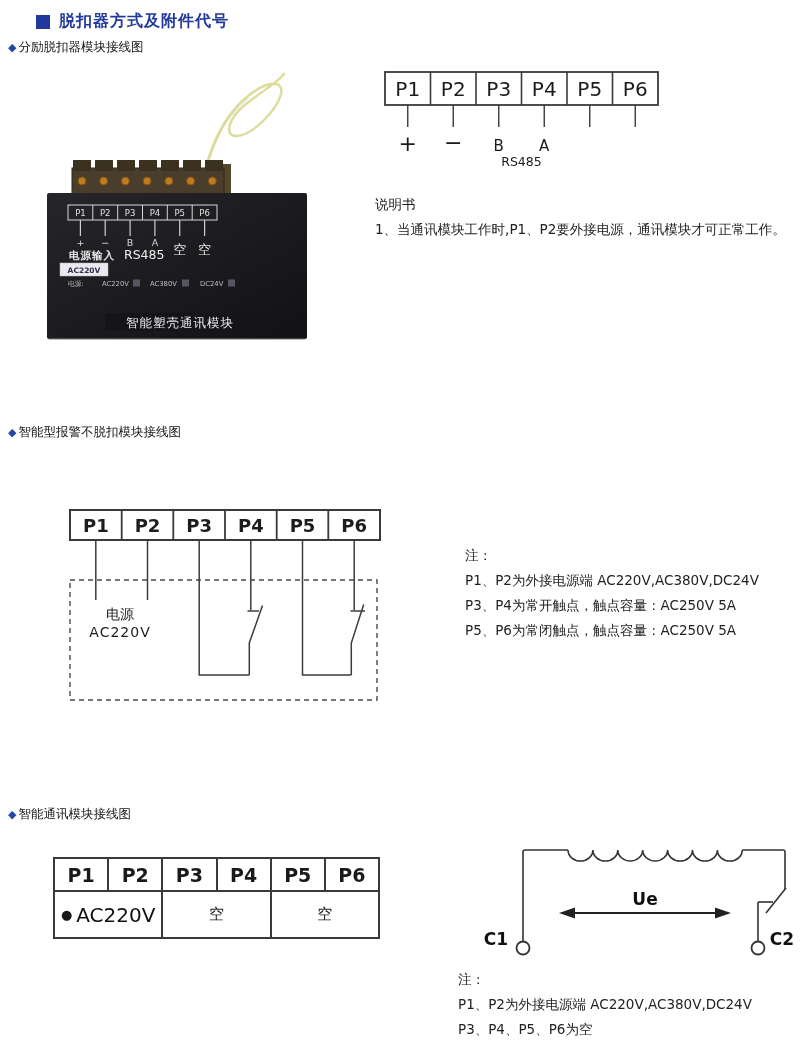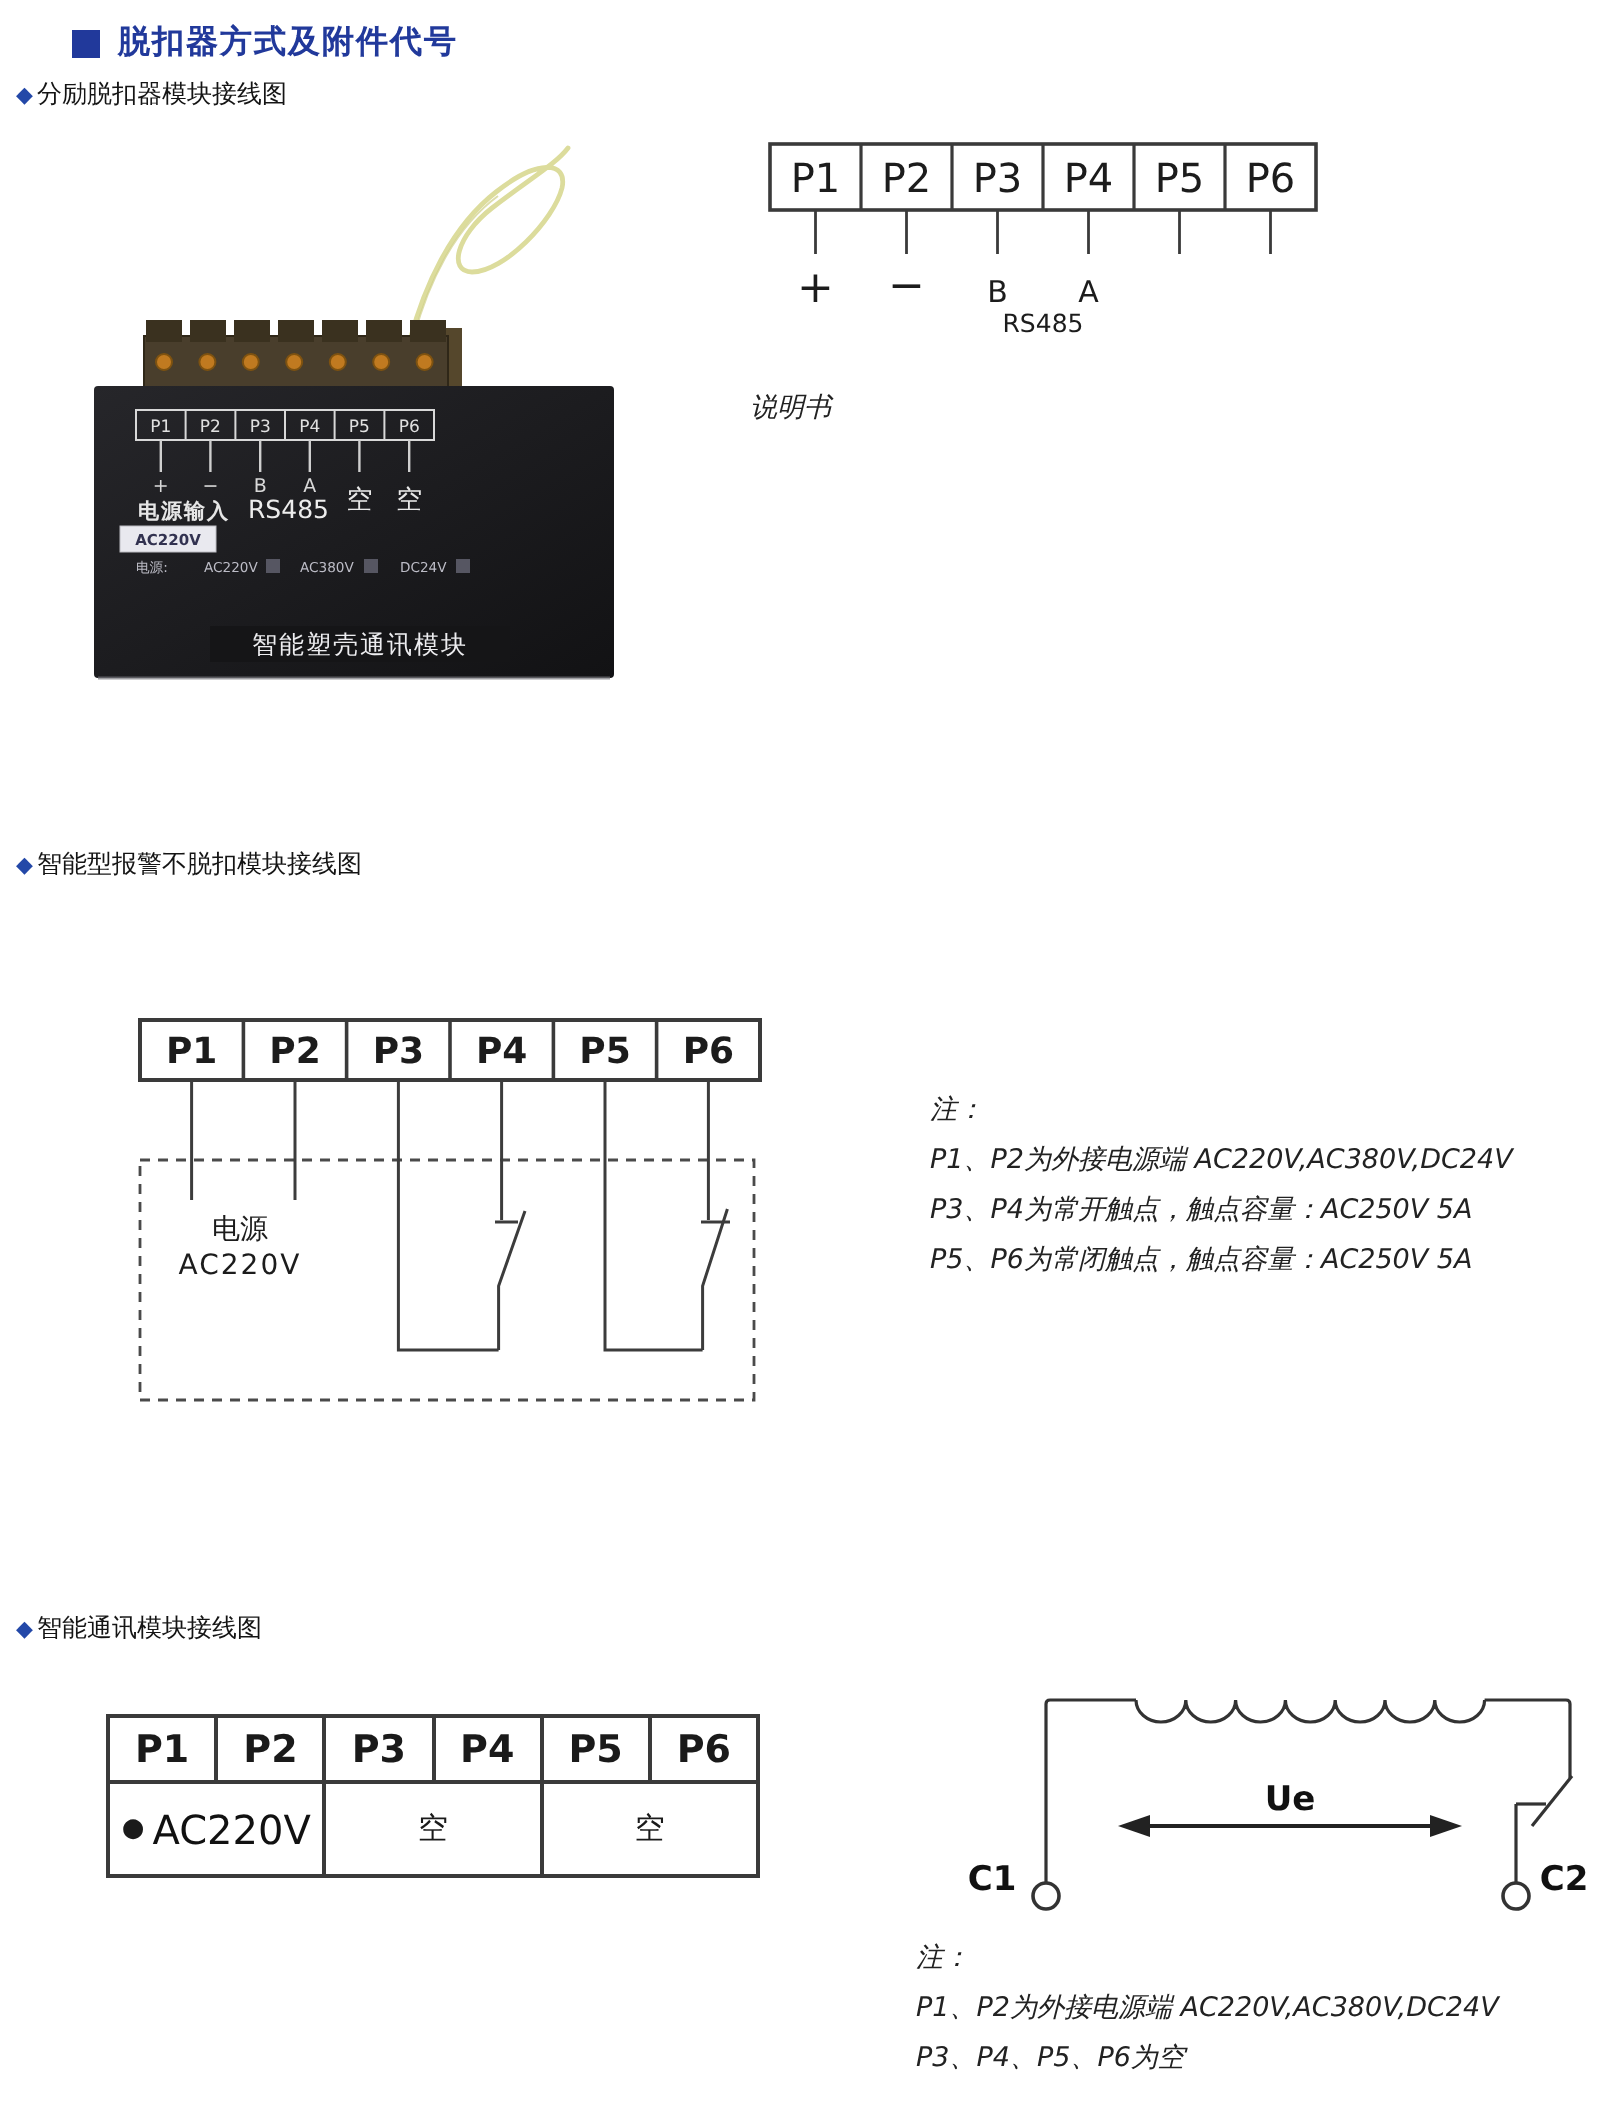--- a/index.html
+++ b/index.html
@@ -11,21 +11,21 @@
   .abs{position:absolute;}
   
   .title-bar{left:8px;top:11px;display:flex;align-items:center;gap:9px;padding-left:28px;}
   .title-square{width:14px;height:14px;background:#21399b;}
   .title-text{font-size:16px;font-weight:bold;color:#21399b;letter-spacing:1px;}
   
   .sec-heading{display:flex;align-items:center;gap:2px;font-size:12.5px;color:#141414;}
   .diamond{color:#2348a8;font-size:11px;line-height:1;}
   
   .textblock{font-size:13.5px;line-height:25px;color:#222;white-space:nowrap;}
-  .textblock div{white-space:nowrap;font-style:italic;}
+  .textblock div{white-space:nowrap;}
   
   .t3{left:53px;top:857px;width:323px;border:2px solid #3a3a3a;background:#fff;}
   .t3 .row1{display:flex;height:31px;border-bottom:2px solid #3a3a3a;}
   .t3 .row1 .cell{flex:1;display:flex;align-items:center;justify-content:center;
     font-size:19px;font-weight:bold;border-right:2px solid #3a3a3a;}
   .t3 .row1 .cell:last-child{border-right:none;}
   .t3 .row2{display:flex;height:45px;}
   .t3 .row2 .cell{display:flex;align-items:center;justify-content:center;
     border-right:2px solid #3a3a3a;}
   .t3 .row2 .cell:last-child{border-right:none;}
@@ -169,20 +169,21 @@
   </g>
   <text x="32.75" y="86" font-size="22" text-anchor="middle" fill="#1c1c1c">+</text>
   <text x="78.25" y="85" font-size="22" text-anchor="middle" fill="#1c1c1c">−</text>
   <text x="123.75" y="86" font-size="15" text-anchor="middle" fill="#1c1c1c">B</text>
   <text x="169.25" y="86" font-size="15" text-anchor="middle" fill="#1c1c1c">A</text>
   <text x="146.5" y="101" font-size="12.5" text-anchor="middle" fill="#1c1c1c">RS485</text>
 </svg>
 
 <div class="abs textblock" style="left:375px;top:192px;">
   <div>说明书</div>
+  <div>1、当通讯模块工作时,P1、P2要外接电源，通讯模块才可正常工作。</div>
 </div>
 
 <div class="abs sec-heading" style="left:8px;top:424px;">
   <span class="diamond">◆</span>
   <span>智能型报警不脱扣模块接线图</span>
 </div>
 
 <svg class="abs" style="left:60px;top:500px;" width="420" height="210" viewBox="0 0 420 210">
   <rect x="10" y="10" width="310" height="30" fill="none" stroke="#3a3a3a" stroke-width="2"></rect>
   <g stroke="#3a3a3a" stroke-width="1.8">

